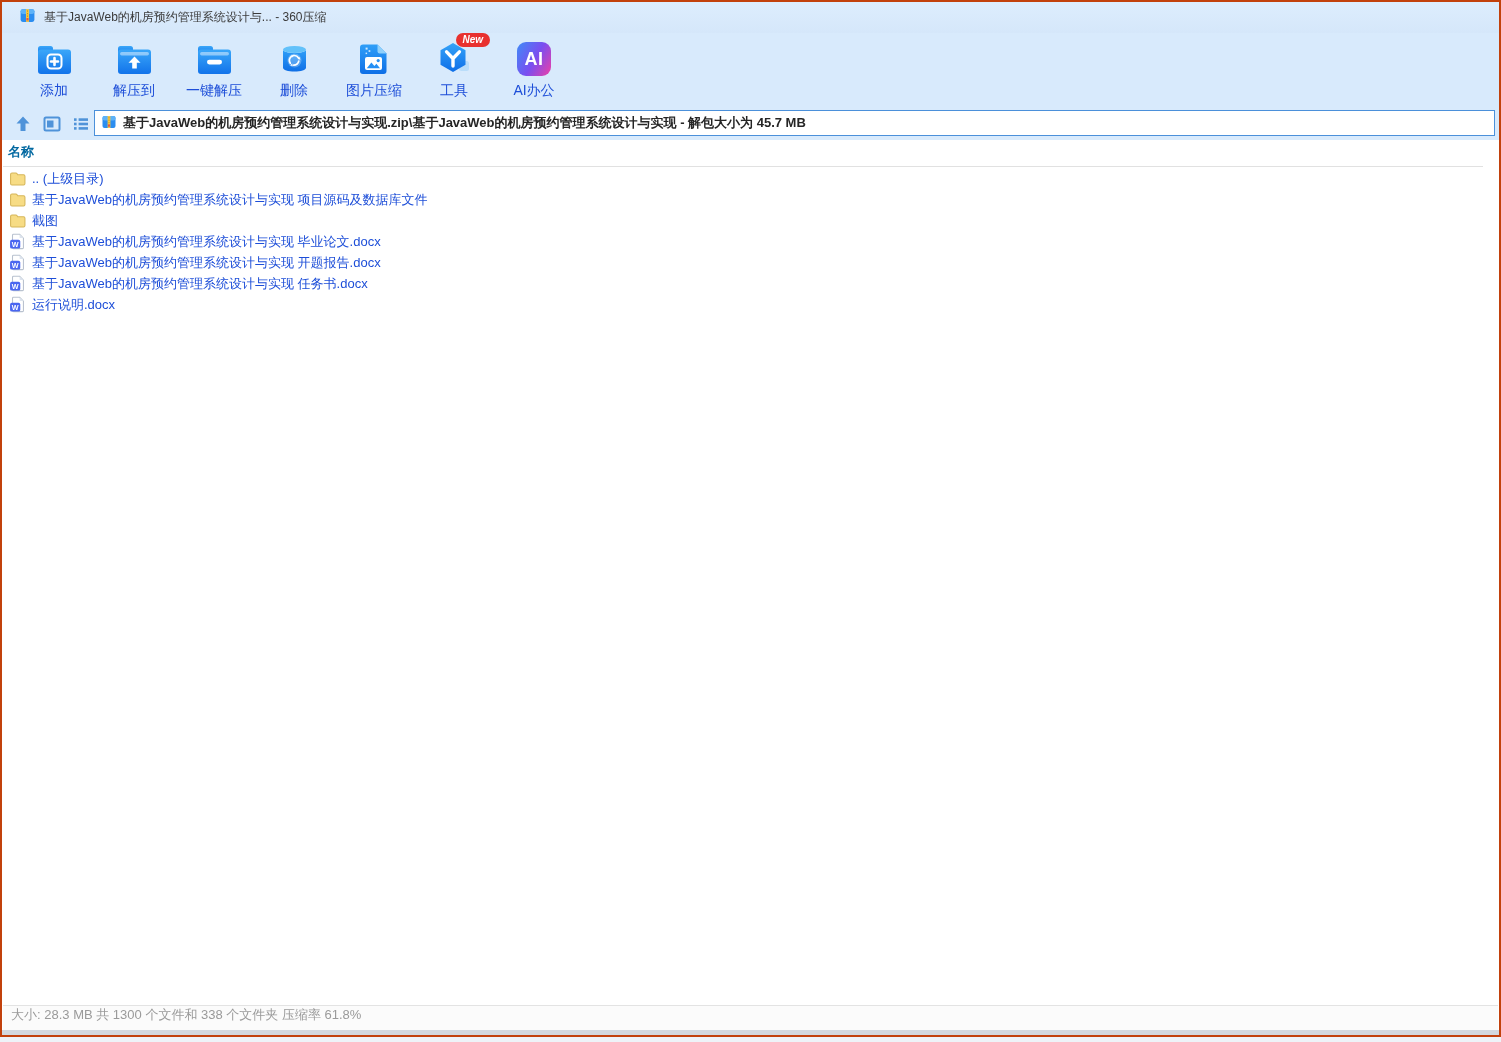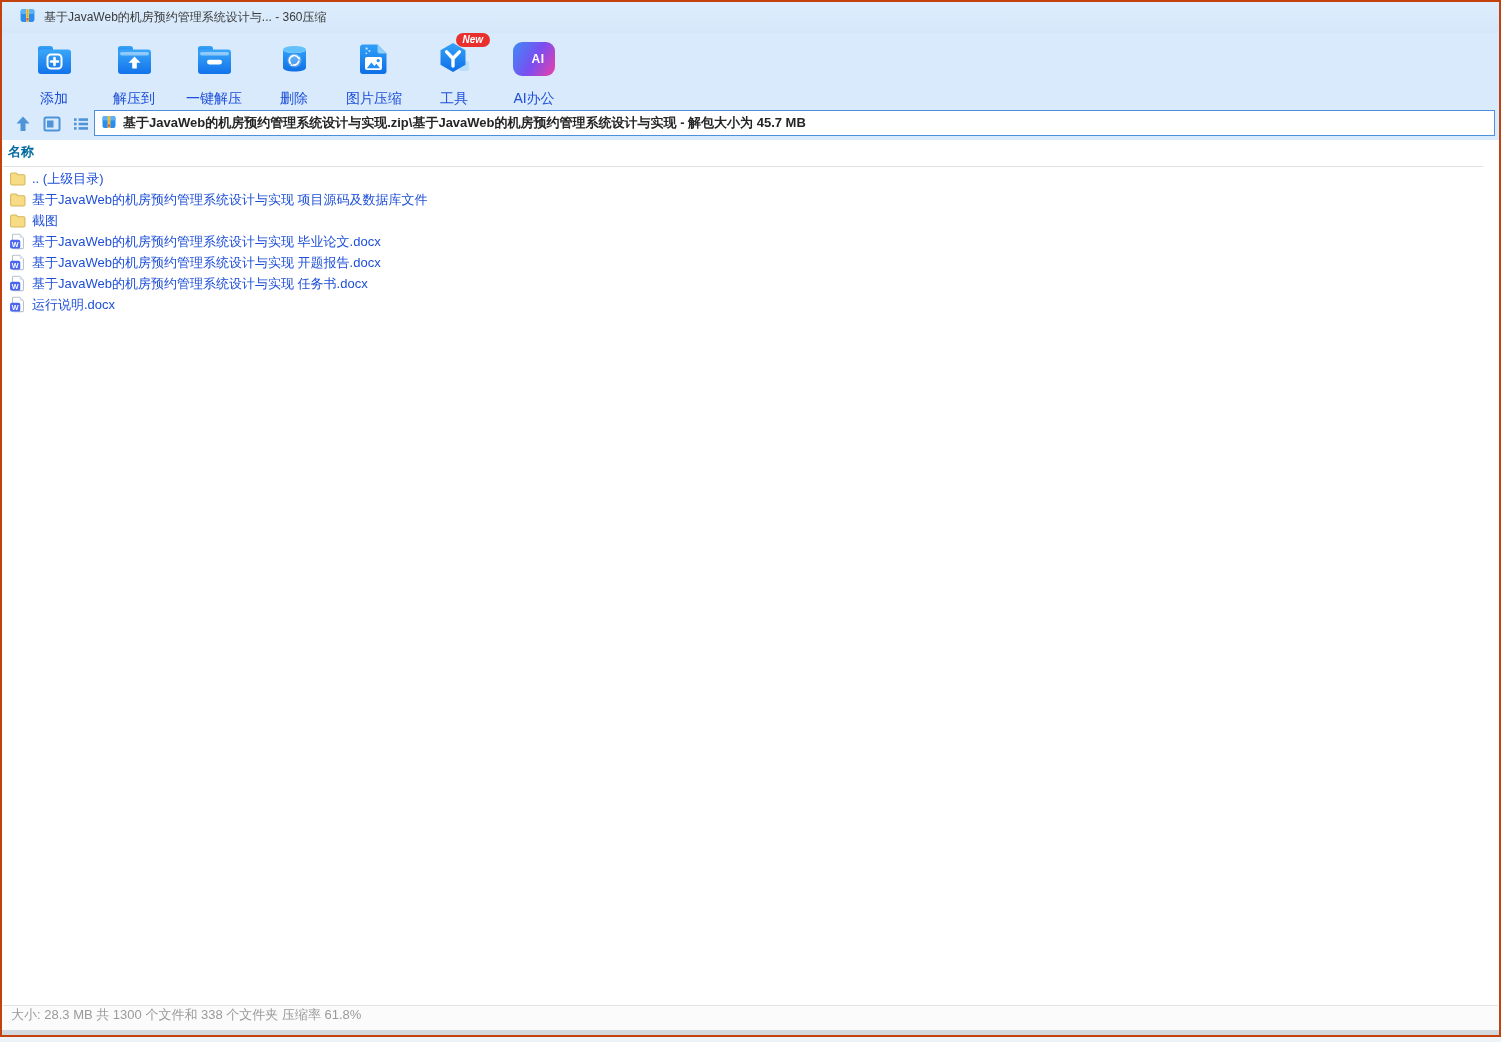--- a/index.html
+++ b/index.html
@@ -4,25 +4,25 @@
 <style>
   html,body{margin:0;padding:0;background:#eef3f8;font-family:"Liberation Sans","DejaVu Sans",sans-serif;}
   .window{position:relative;width:1501px;height:1037px;background:#ffffff;border:2px solid #c2410c;box-sizing:border-box;overflow:hidden;}
 
   
   .titlebar{position:absolute;top:0;left:0;right:0;height:31px;background:linear-gradient(180deg,#ddedfd,#d5e7fa);display:flex;align-items:center;padding-left:17px;gap:8px;}
   .titlebar .title{font-size:12px;color:#3b3b3b;white-space:nowrap;}
 
   
   .toolbar{position:absolute;top:31px;left:0;right:0;height:74px;background:#d8eafc;display:flex;align-items:flex-start;padding-left:12px;}
-  .tbtn{width:80px;display:flex;flex-direction:column;align-items:center;padding-top:5px;cursor:default;gap:8px;}
+  .tbtn{width:80px;display:flex;flex-direction:column;align-items:center;padding-top:5px;cursor:default;}
   .ticon{width:46px;height:42px;position:relative;display:flex;align-items:center;justify-content:center;}
   .tlabel{font-size:14px;color:#1d4ed8;margin-top:2px;white-space:nowrap;}
   .newbadge{position:absolute;top:-5px;right:-13px;background:#e8312f;color:#fff;font-size:10px;font-weight:bold;font-style:italic;padding:1px 7px 2px 6px;border-radius:9px;line-height:11px;}
-  .ai-tile{width:34px;height:34px;border-radius:9px;background:linear-gradient(120deg,#3f8bf7 0%,#7a4ef0 52%,#ee3fa6 100%);display:flex;align-items:center;justify-content:center;color:#fff;font-weight:bold;font-size:12px;letter-spacing:.5px;padding-left:8px;}
+  .ai-tile{width:34px;height:34px;border-radius:9px;background:linear-gradient(120deg,#3f8bf7 0%,#7a4ef0 52%,#ee3fa6 100%);display:flex;align-items:center;justify-content:center;color:#fff;font-weight:bold;font-size:18px;letter-spacing:.5px;}
 
   
   .addressrow{position:absolute;top:105px;left:0;right:0;height:33px;background:#d8eafc;}
   .navicons{position:absolute;left:10px;top:6px;display:flex;gap:7px;}
   .navbtn{width:22px;height:22px;display:flex;align-items:center;justify-content:center;}
   .addrbox{position:absolute;left:92px;right:4px;top:3px;height:26px;background:#fff;border:1px solid #4b90da;display:flex;align-items:center;gap:6px;padding-left:6px;font-size:13px;color:#252525;white-space:nowrap;overflow:hidden;box-sizing:border-box;font-weight:bold;}
 
   
   .listheader{position:absolute;top:138px;left:1px;right:16px;height:27px;background:#fff;border-bottom:1px solid #e1e1e1;display:flex;align-items:flex-end;padding:0 0 5px 5px;font-size:13px;color:#0369a1;box-sizing:border-box;font-weight:bold;}
   .filelist{position:absolute;top:166px;left:1px;right:1px;background:#fff;}

